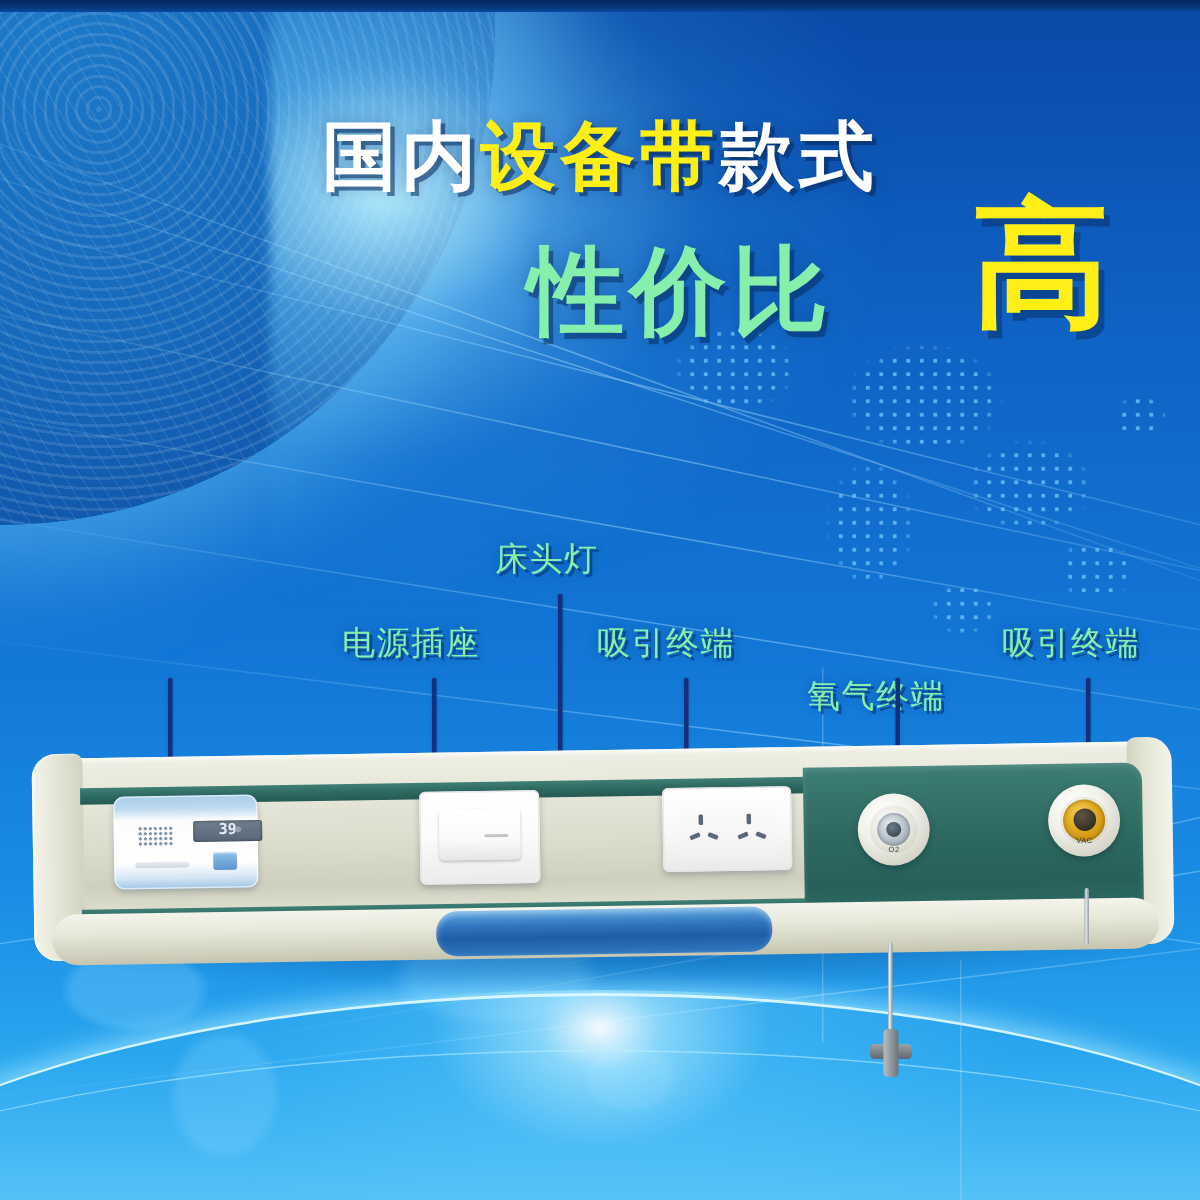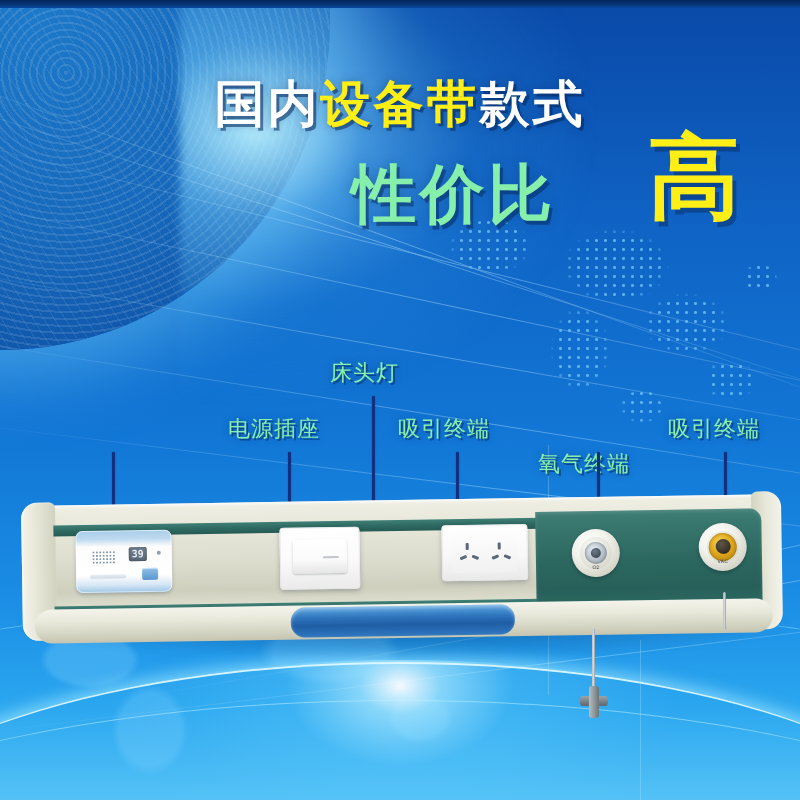--- a/index.html
+++ b/index.html
@@ -200,21 +200,21 @@
     position:absolute;left:48px;top:26px;width:96px;height:62px;border-radius:7px;
     background:linear-gradient(180deg,#a8cdea 0%, #bedaf0 14%, #fcfcfc 26%, #ffffff 72%, #d6e6f4 88%, #9ec6e6 100%);
     box-shadow:0 2px 4px rgba(40,60,80,.28), inset 0 0 0 1px rgba(255,255,255,.6);
   }
   .ic-speaker{
     position:absolute;left:16px;top:20px;width:24px;height:14px;
     background-image:radial-gradient(circle, rgba(110,130,155,.85) .9px, transparent 1.1px);
     background-size:3.4px 3.4px;border-radius:2px;
   }
   .ic-display{
-    position:absolute;left:53px;top:17px;width:18px;height:14px;border-radius:2px;
+    position:absolute;left:53px;top:17px;width:46px;height:14px;border-radius:2px;
     background:linear-gradient(180deg,#6f7d8c,#59677a);
     color:#e8eef5;font-size:10px;font-weight:bold;line-height:14px;text-align:center;
     font-family:"DejaVu Sans Mono",monospace;
     box-shadow:inset 0 0 2px rgba(0,0,0,.5);
   }
   .ic-led{
     position:absolute;left:81px;top:21px;width:4px;height:4px;border-radius:50%;
     background:#8fa0b0;
   }
   .ic-button{

